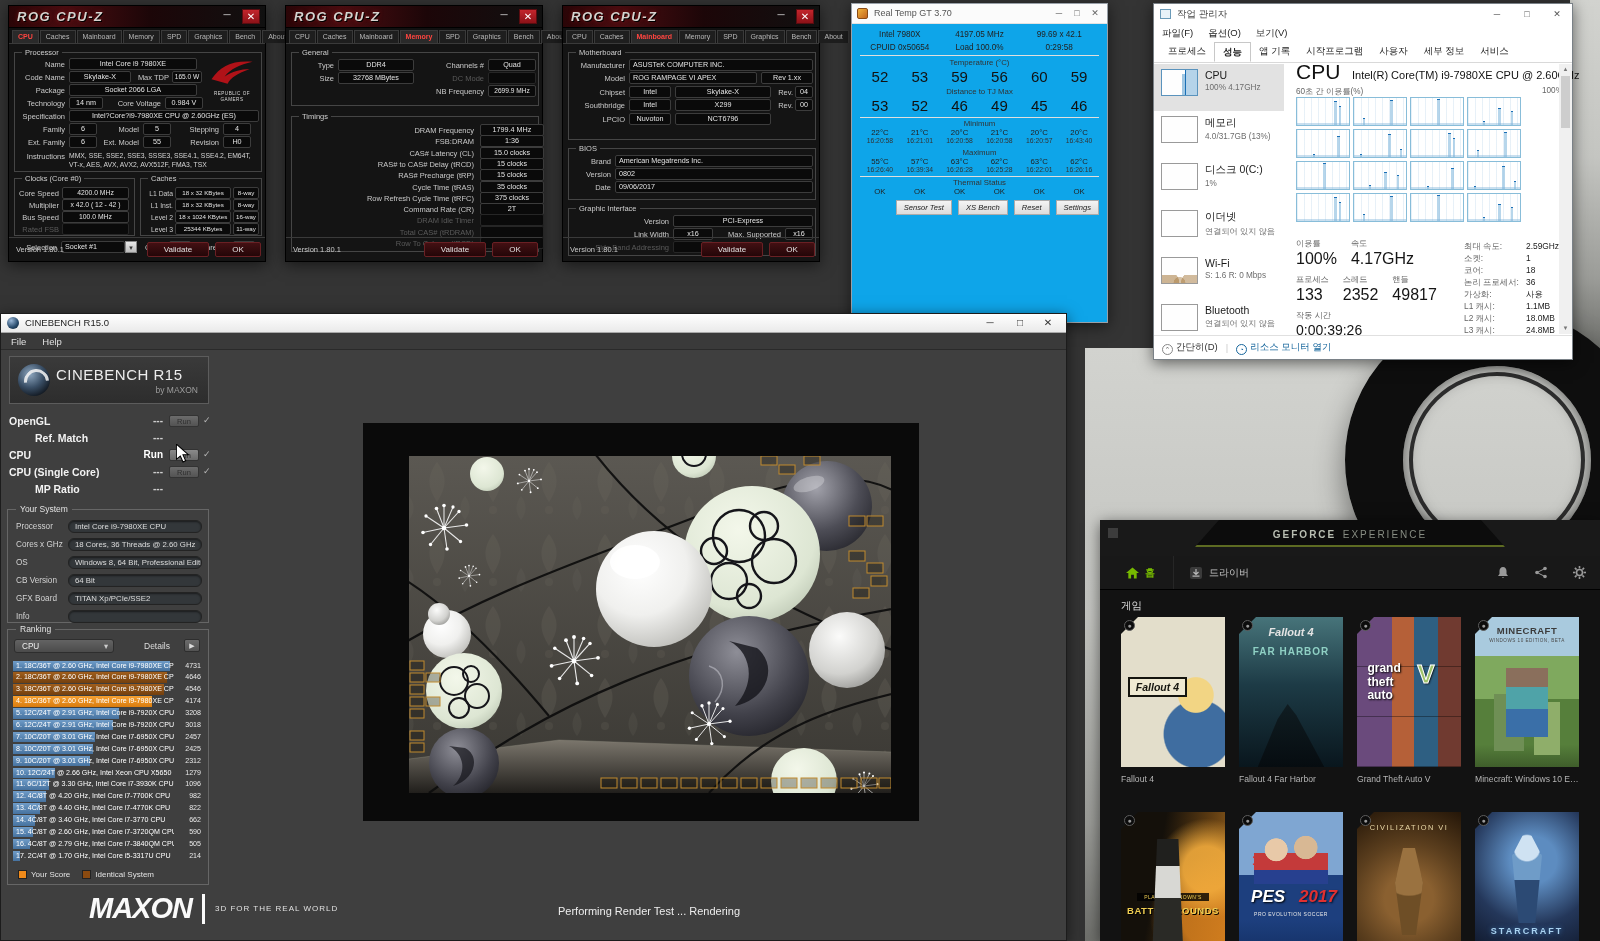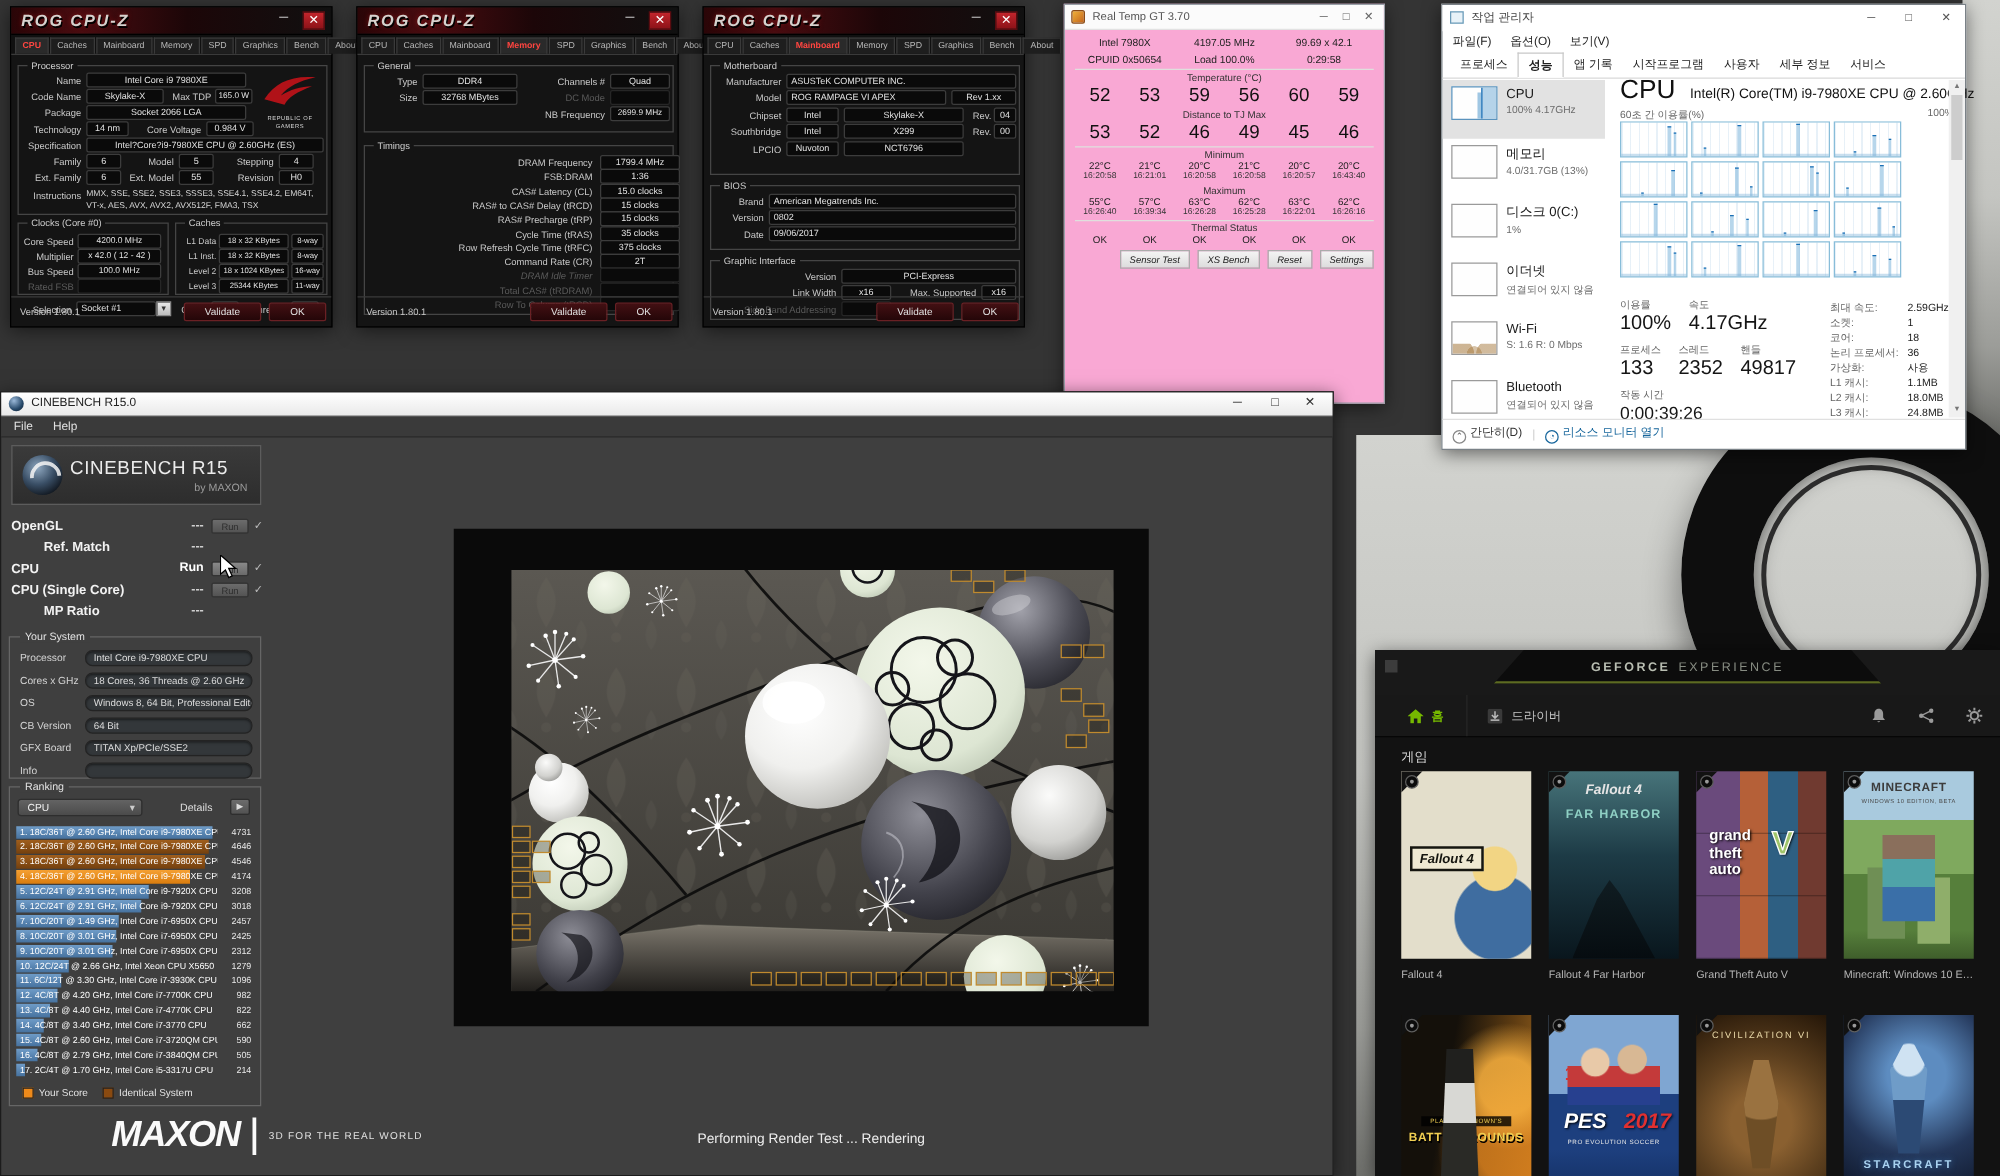--- a/index.html
+++ b/index.html
@@ -44,21 +44,21 @@
 .cz-foot { position:absolute; left:0; right:0; bottom:0; height:24px; border-top:1px solid #3a3a3a; }
 .cz-ver { position:absolute; left:7px; top:7px; font-size:7.5px; color:#c9c9c9; }
 .cz-btn { position:absolute; top:4px; height:15px; background:linear-gradient(#431013,#240608);
   border:1px solid #6a2024; border-radius:2px; color:#e0e0e0; font-size:8px; text-align:center; line-height:13px; }
 .rog-logo { position:absolute; text-align:center; }
 .rog-txt { font-size:4.6px; color:#d8d8d8; letter-spacing:.5px; line-height:6px; }
 .cz-sel-arrow { position:absolute; width:12px; height:12px; background:linear-gradient(#e8e8e8,#bdbdbd);
   border:1px solid #888; color:#333; font-size:7px; text-align:center; line-height:11px; }
 
 
-.rt { width:257px; height:320px; background:#f9a8d4; border:1px solid #99a0a8; color:#1c1c1c; }
+.rt { width:257px; height:320px; background:#0ea5e9; border:1px solid #99a0a8; color:#1c1c1c; }
 .rt-tbar { position:relative; height:20px; background:#fbfbfb; border-bottom:1px solid #e2e2e2; }
 .rt-icon { position:absolute; left:5px; top:4px; width:11px; height:11px; border-radius:2px;
   background:linear-gradient(135deg,#f0b23a,#c4641c); border:1px solid #8a4a14; }
 .rt-title { position:absolute; left:22px; top:4px; font-size:9px; color:#555; }
 .rt-sysbtn { position:absolute; top:4px; width:16px; font-size:9px; color:#666; text-align:center; }
 .rt-row { display:flex; padding:0 8px; }
 .rt-c3 { flex:1; text-align:center; font-size:8.2px; color:#222; }
 .rt-sec { text-align:center; font-size:7.8px; color:#333; }
 .rt-c6 { flex:1; text-align:center; }
 .rt-big { font-size:15px; color:#111; }
@@ -452,21 +452,21 @@
           </div>
           <div style="position: absolute; left: 0px; top: 74.8px; width: 100%;">
             <span class="fl tm-l" style="left: 2px; top: 1px; width: 144px;">Row Refresh Cycle Time (tRFC)</span>
             <div class="fb tm-b" style="left: 152px; top: 0px; width: 64px;">375 clocks</div>
           </div>
           <div style="position: absolute; left: 0px; top: 86.1px; width: 100%;">
             <span class="fl tm-l" style="left: 2px; top: 1px; width: 144px;">Command Rate (CR)</span>
             <div class="fb tm-b" style="left: 152px; top: 0px; width: 64px;">2T</div>
           </div>
           <div style="position: absolute; left: 0px; top: 97.4px; width: 100%;">
-            <span class="fl tm-l dim" style="left: 2px; top: 1px; width: 144px; font-style: italic;">DRAM Idle Timer</span>
+            <span class="fl tm-l dim" style="left: 2px; top: 1px; width: 144px;">DRAM Idle Timer</span>
             <div class="fb tm-b dim" style="left: 152px; top: 0px; width: 64px;"></div>
           </div>
           <div style="position: absolute; left: 0px; top: 108.7px; width: 100%;">
             <span class="fl tm-l dim" style="left: 2px; top: 1px; width: 144px;">Total CAS# (tRDRAM)</span>
             <div class="fb tm-b dim" style="left: 152px; top: 0px; width: 64px;"></div>
           </div>
           <div style="position: absolute; left: 0px; top: 120px; width: 100%;">
             <span class="fl tm-l dim" style="left: 2px; top: 1px; width: 144px;">Row To Column (tRCD)</span>
             <div class="fb tm-b dim" style="left: 152px; top: 0px; width: 64px;"></div>
           </div>
@@ -970,21 +970,21 @@
             <span class="rk-label">5. 12C/24T @ 2.91 GHz, Intel Core i9-7920X CPU</span>
             <span class="rk-score">3208</span>
           </div>
             <div class="rk-row">
             <div class="rk-bar blue" style="width: 100px;"></div>
             <span class="rk-label">6. 12C/24T @ 2.91 GHz, Intel Core i9-7920X CPU</span>
             <span class="rk-score">3018</span>
           </div>
             <div class="rk-row">
             <div class="rk-bar blue" style="width: 82px;"></div>
-            <span class="rk-label">7. 10C/20T @ 1.49 GHz, Intel Core i7-6950X CPU</span>
+            <span class="rk-label">7. 10C/20T @ 3.01 GHz, Intel Core i7-6950X CPU</span>
             <span class="rk-score">2457</span>
           </div>
             <div class="rk-row">
             <div class="rk-bar blue" style="width: 80px;"></div>
             <span class="rk-label">8. 10C/20T @ 3.01 GHz, Intel Core i7-6950X CPU</span>
             <span class="rk-score">2425</span>
           </div>
             <div class="rk-row">
             <div class="rk-bar blue" style="width: 77px;"></div>
             <span class="rk-label">9. 10C/20T @ 3.01 GHz, Intel Core i7-6950X CPU</span>

